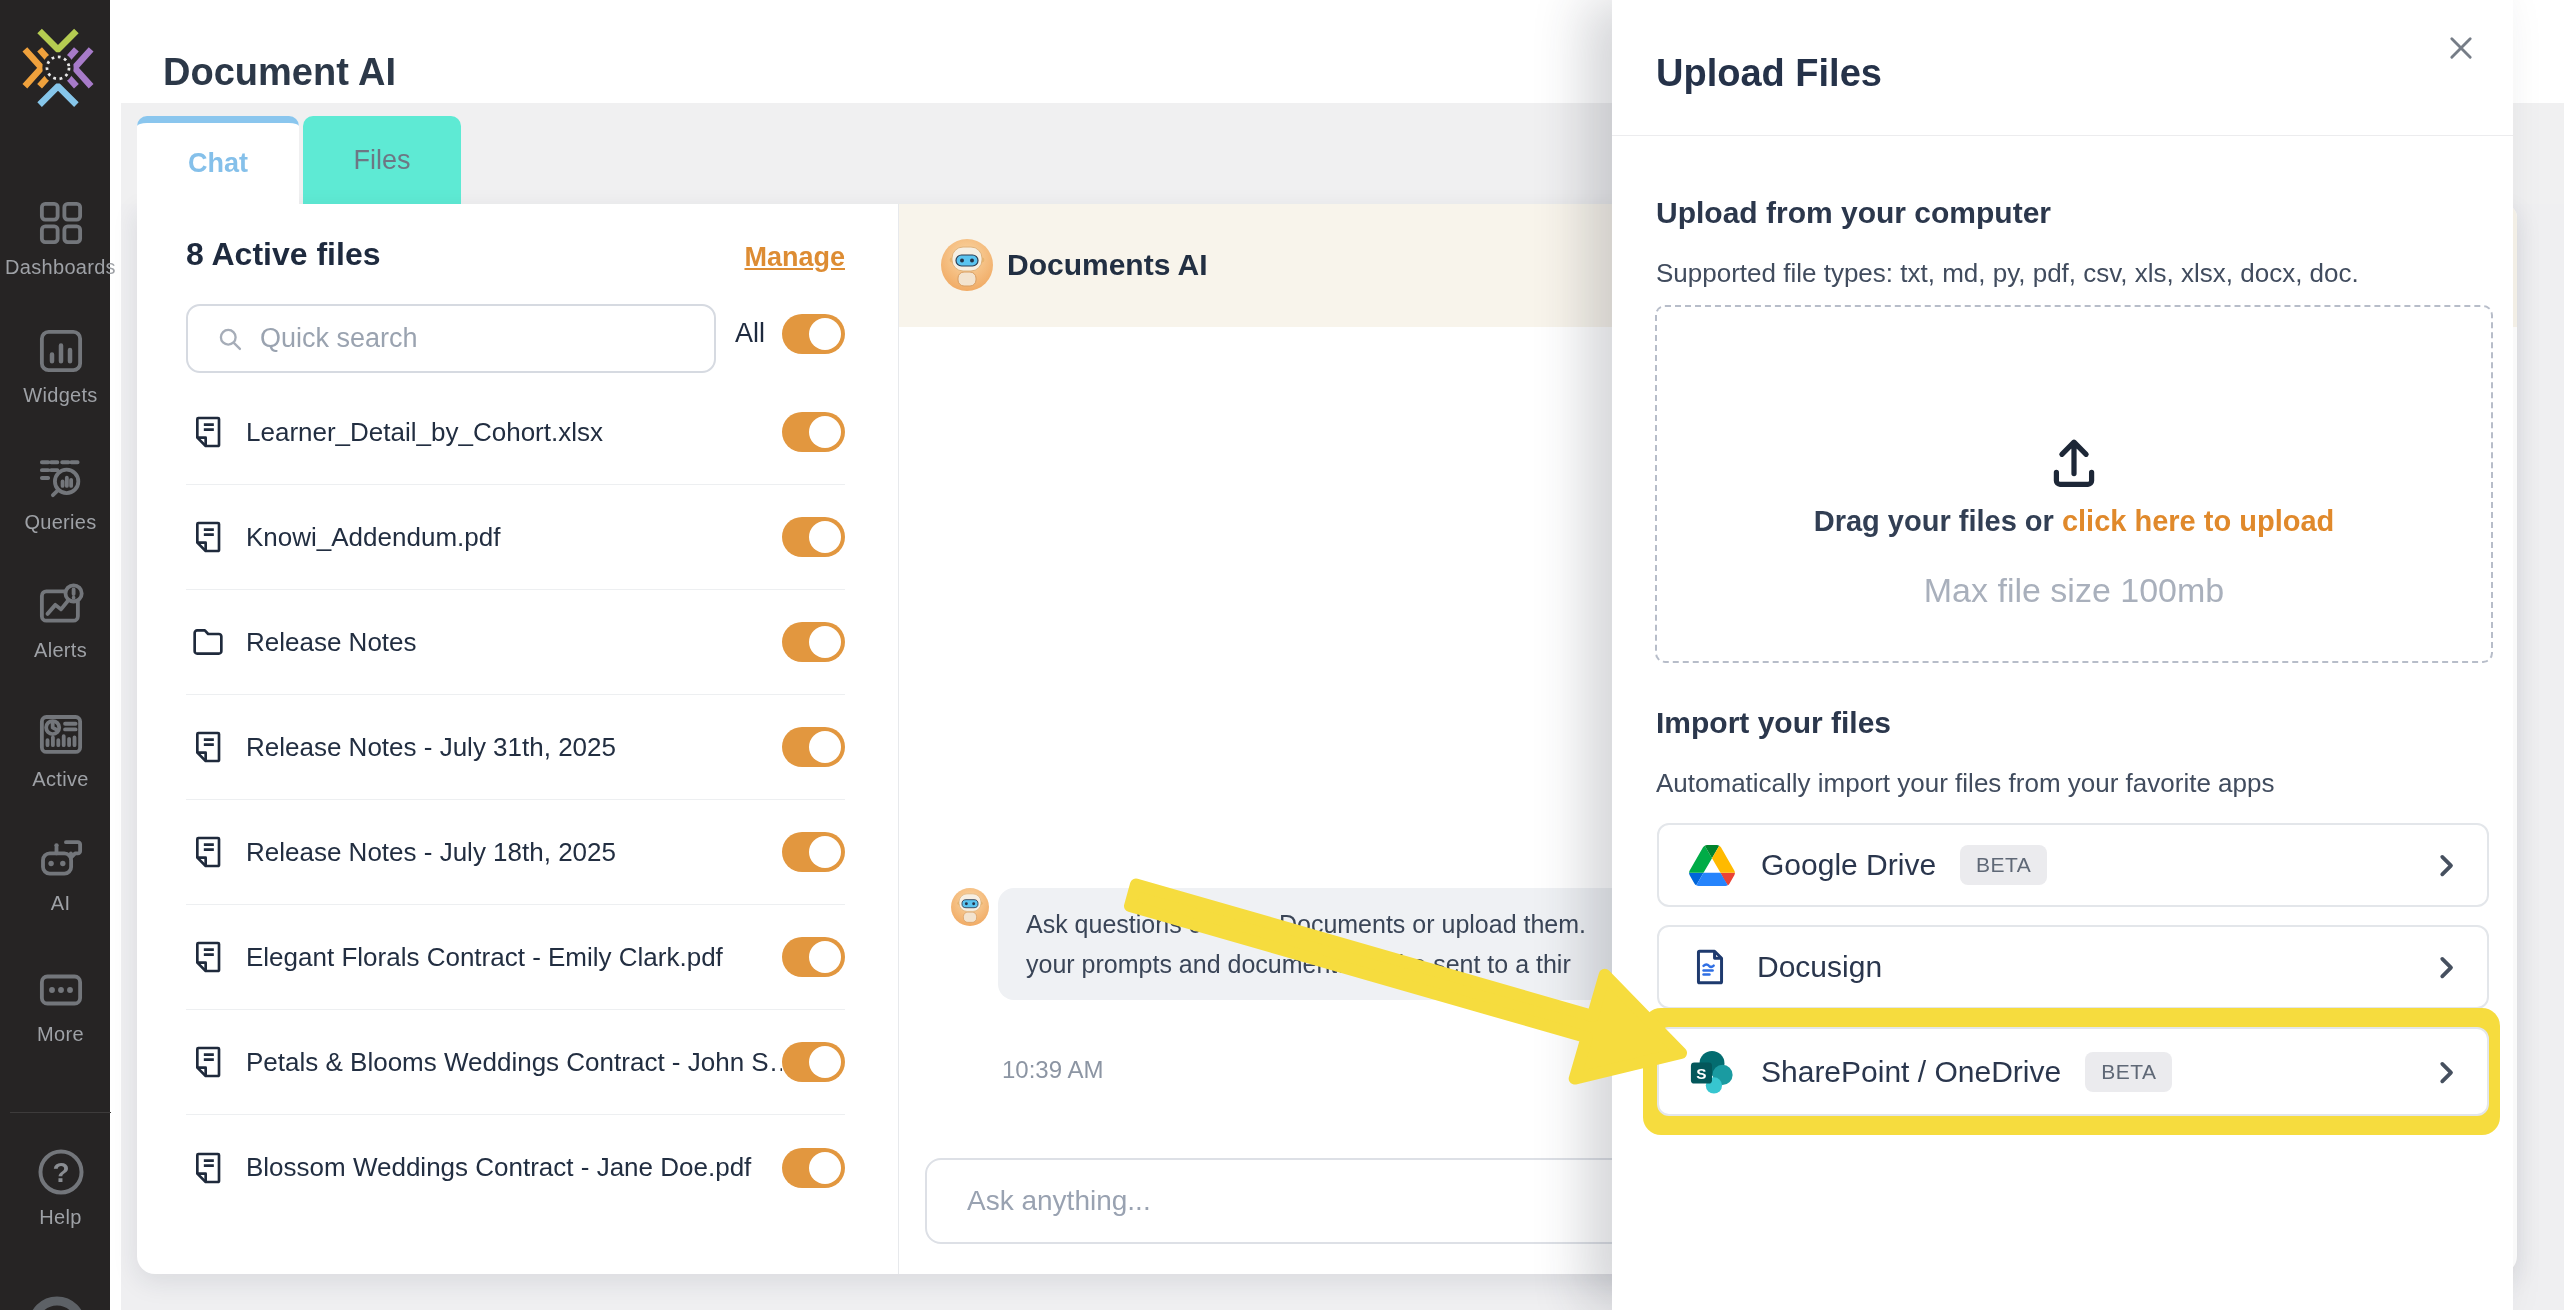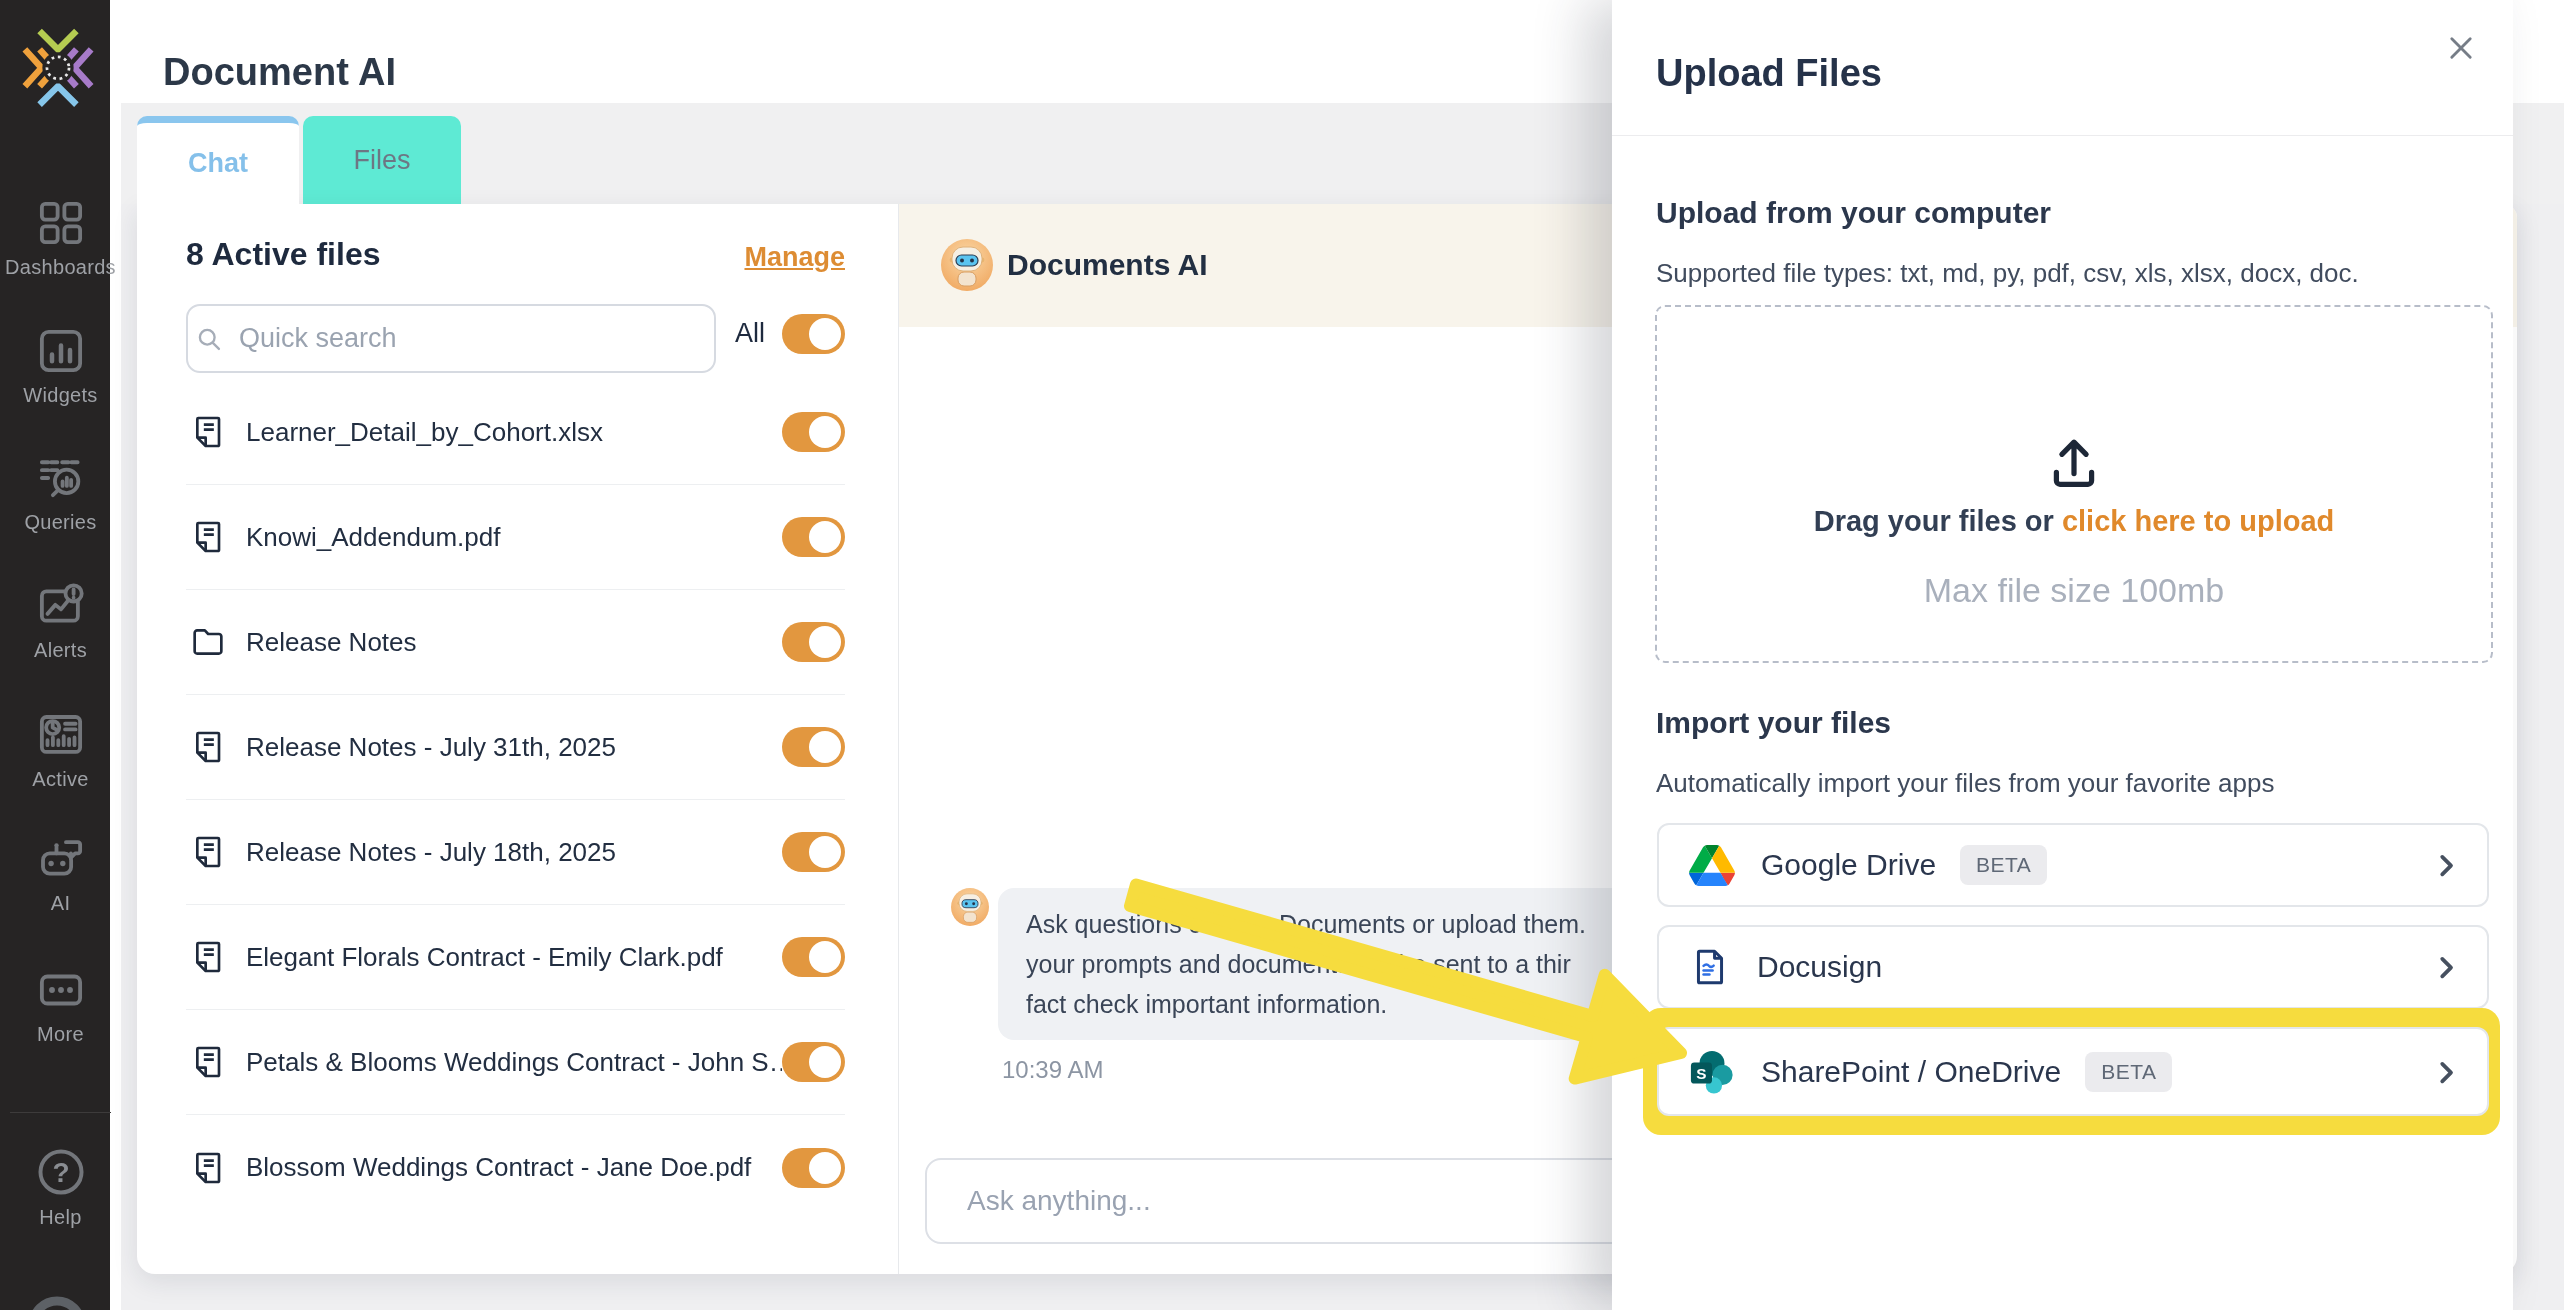--- a/index.html
+++ b/index.html
@@ -28,21 +28,21 @@
   .tab-files{left:303px;width:158px;background:#5eead4;color:#6D7784;z-index:2;}
 
   
   .card{left:137px;top:204px;width:2380px;height:1070px;background:#ffffff;border-radius:0 14px 18px 18px;box-shadow:0 8px 26px rgba(31,41,55,.10);z-index:2;}
 
   
   .files-pane{left:0;top:0;width:761px;height:1070px;}
   .pane-divider{left:761px;top:0;width:1px;height:1070px;background:#E7E9EC;}
   .files-heading{left:49px;top:32px;font-size:32px;font-weight:bold;color:#1E2A3E;}
   .manage-link{top:38px;right:53px;font-size:27px;font-weight:bold;color:#DD8C33;text-decoration:underline;cursor:pointer;}
-  .search-box{left:49px;top:100px;width:530px;height:69px;border:2px solid #D6DAE1;border-radius:14px;background:#fff;display:flex;align-items:center;padding-left:7px;}
+  .search-box{left:49px;top:100px;width:530px;height:69px;border:2px solid #D6DAE1;border-radius:14px;background:#fff;display:flex;align-items:center;padding-left:28px;}
   .search-box input{border:none;outline:none;flex:1;font-size:27px;color:#2b3850;margin-left:14px;background:transparent;}
   .search-box input::placeholder{color:#9AA3B0;}
   .all-label{left:598px;top:114px;font-size:27px;color:#1E2A3E;}
   .toggle{width:63px;height:40px;border-radius:20px;background:#E2973F;position:relative;cursor:pointer;flex:none;}
   .toggle .knob{position:absolute;top:4px;left:27px;width:32px;height:32px;border-radius:50%;background:#ffffff;}
   .tg-all{position:absolute;left:645px;top:110px;}
   .file-row{left:49px;width:659px;height:105px;border-bottom:1px solid #EDEFF1;display:flex;align-items:center;}
   .file-row.last{border-bottom:none;}
   .file-ic{flex:none;margin-left:2px;}
   .file-name{margin-left:18px;font-size:26px;color:#222E41;white-space:nowrap;overflow:hidden;flex:1;}
@@ -368,21 +368,20 @@
           <circle cx="41" cy="21" r="2.4" fill="#E8B46F"></circle>
         <rect x="11" y="8" width="30" height="24" rx="11" fill="#F6EFE3" stroke="#E0B27A"></rect>
         <rect x="15" y="16" width="22" height="11" rx="5.5" fill="#5BC4F0" stroke="#2E3D52" stroke-width="1.2"></rect>
         <circle cx="21" cy="21.5" r="2" fill="#24344A"></circle>
           <circle cx="31" cy="21.5" r="2" fill="#24344A"></circle>
       </svg>
 
       <div class="abs bubble">
         <div>Ask questions on your Documents or upload them.</div>
         <div>your prompts and documents will be sent to a thir</div>
-        <div>fact check important information.</div>
       </div>
       <div class="abs timestamp">10:39 AM</div>
 
       <input class="abs ask-input" type="text" placeholder="Ask anything..." style="">
     </div>
   </div>
 
   <aside class="abs panel">
     <div class="abs panel-title">Upload Files</div>
     <div class="abs close-btn">

